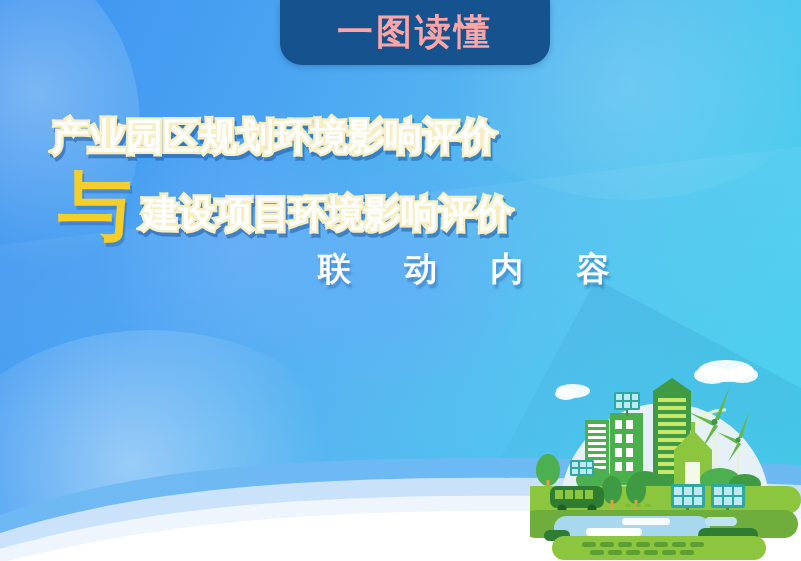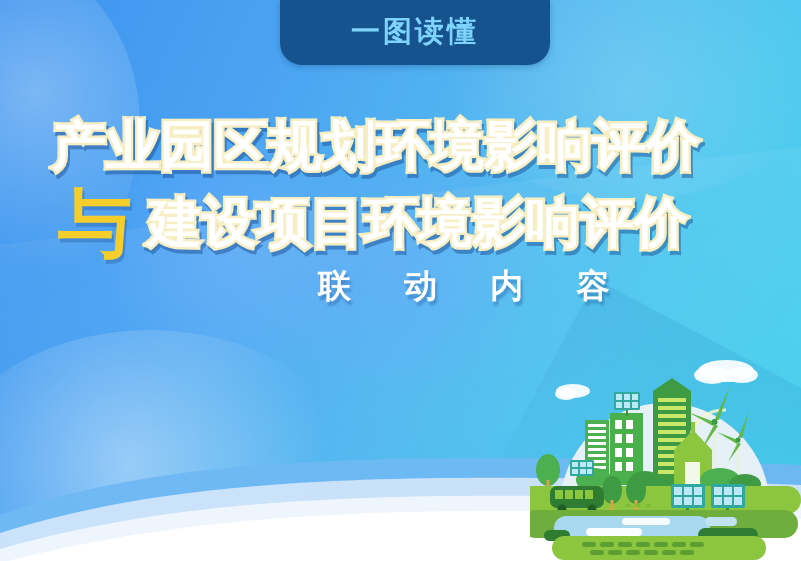--- a/index.html
+++ b/index.html
@@ -33,44 +33,43 @@
     transform:rotate(28deg);
     background:linear-gradient(180deg,rgba(10,90,160,.35),rgba(10,90,160,0));opacity:.30;}
   
   .banner{
     position:absolute;left:280px;top:0;width:270px;height:65px;
     background:#15528e;border-radius:0 0 22px 22px;
     display:flex;align-items:center;justify-content:center;
     box-shadow:0 2px 6px rgba(0,40,90,.25);
   }
   .banner-text{
-    color:#7dd3fc;font-size:29px;font-weight:bold;letter-spacing:3px;
+    color:#fca5a5;font-size:36px;font-weight:bold;letter-spacing:3px;
     line-height:1;padding-bottom:2px;
   }
   
   .headline{position:absolute;left:0;top:118px;width:700px;}
   .line{
-    font-size:54px;font-weight:bold;line-height:1.0;white-space:nowrap;
+    font-size:37px;font-weight:bold;line-height:1.0;white-space:nowrap;
     color:#ffffff;
   }
   .line-1{
     margin-left:52px;letter-spacing:0px;
     -webkit-text-stroke:5px #f7eec4;paint-order:stroke fill;
     filter:drop-shadow(2px 4px 0 rgba(22,70,140,.45));
   }
   .row-2{margin-top:16px;margin-left:58px;display:flex;align-items:flex-end;}
   .yu{
     font-size:74px;font-weight:bold;line-height:.82;color:#f6ce2b;
     margin-right:10px;position:relative;top:6px;
     filter:drop-shadow(2px 4px 0 rgba(22,70,140,.30));
   }
   .line-2{
     -webkit-text-stroke:5px #f7eec4;paint-order:stroke fill;
     filter:drop-shadow(2px 4px 0 rgba(22,70,140,.45));
-    margin-left:6px;
   }
   .line-3{
     margin-top:20px;margin-left:318px;font-size:33px;letter-spacing:22px;
     color:#ffffff;
     filter:drop-shadow(2px 4px 1px rgba(22,70,140,.35));
   }
   
   .waves{position:absolute;left:0;bottom:0;width:801px;height:120px;}
   
   .illo{position:absolute;left:530px;top:358px;width:271px;height:203px;}

